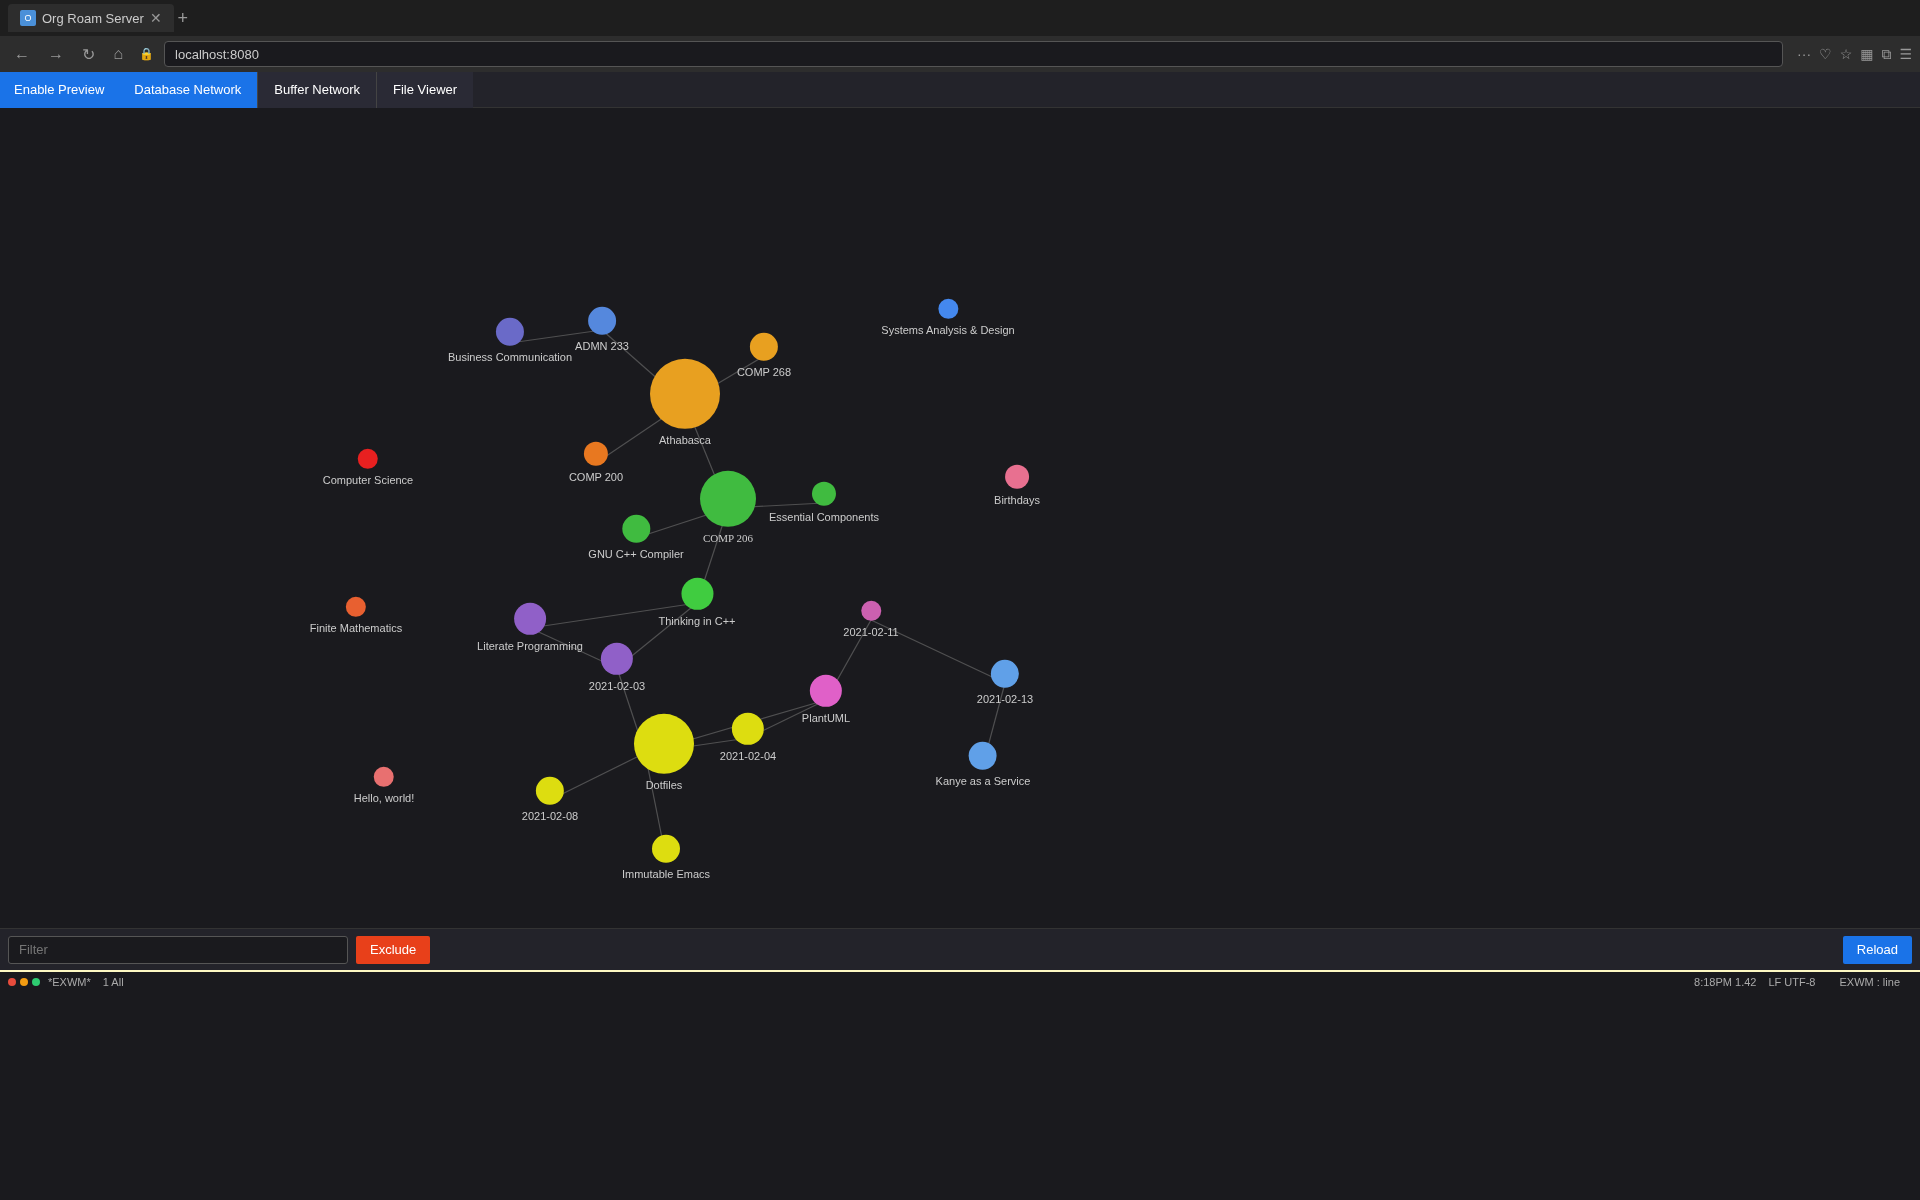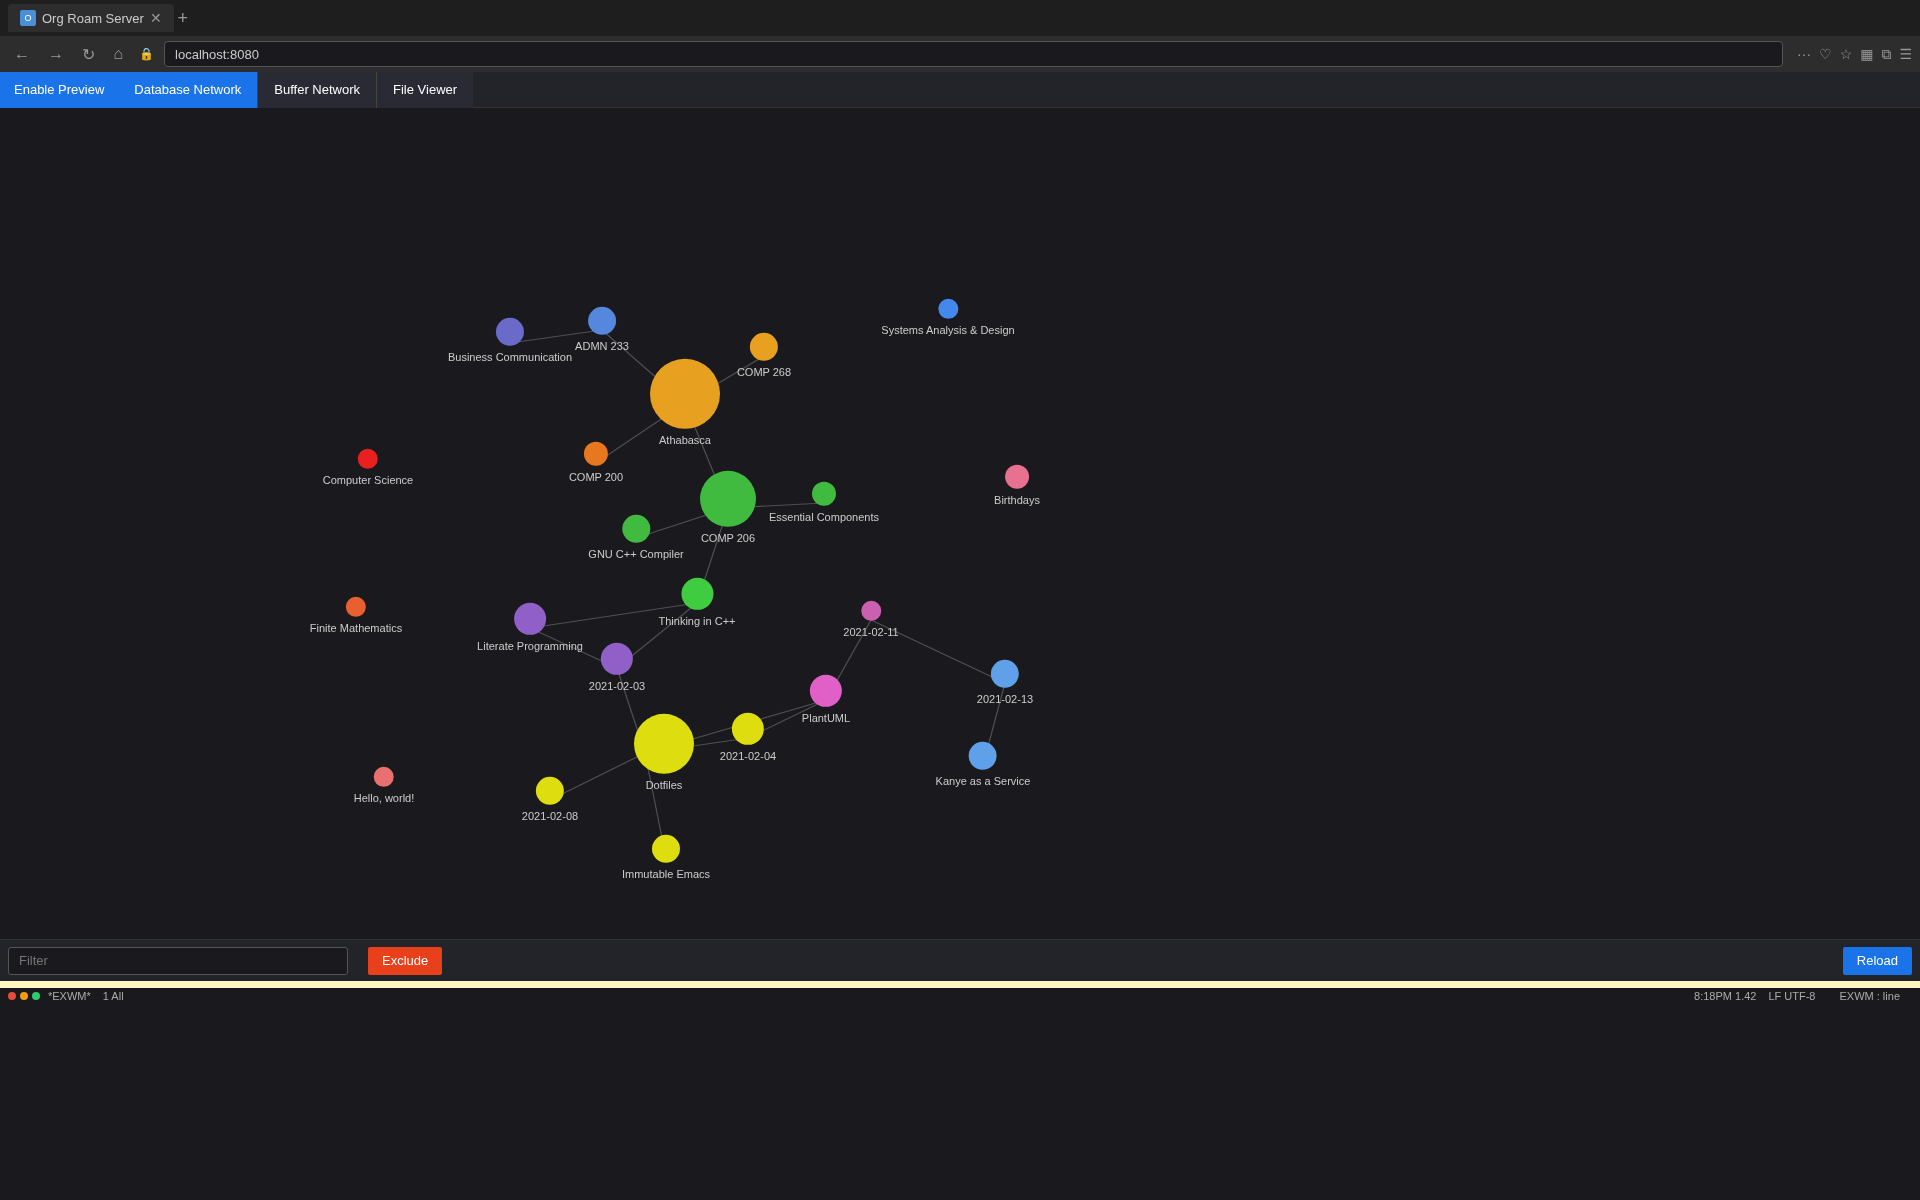--- a/index.html
+++ b/index.html
@@ -24,27 +24,27 @@
     .app-bar-center { flex: 1; text-align: center; color: #ccc; font-size: 13px; }
     .nav-tabs { display: flex; justify-content: center; }
     .nav-tab { background: #1a73e8; color: white; border: none; padding: 0 16px; height: 36px; font-size: 13px; cursor: pointer; }
     .nav-tab:not(:first-child) { background: #2a2a35; border-left: 1px solid #444; }
     .nav-tab.active { background: #1a73e8; }
 
     
     .graph-area { position: relative; width: 1920px; height: 820px; background: #1a1a1e; overflow: hidden; }
 
     
-    .bottom-bar { display: flex; align-items: center; height: 42px; background: #23232a; border-top: 1px solid #333; padding: 0 8px; gap: 20px; margin-top: 11px; }
+    .bottom-bar { display: flex; align-items: center; height: 42px; background: #23232a; border-top: 1px solid #333; padding: 0 8px; gap: 8px; }
     .filter-input { flex: 1; max-width: 340px; background: #1a1a1e; border: 1px solid #555; border-radius: 3px; color: #ccc; padding: 4px 10px; font-size: 13px; height: 28px; }
     .btn-exclude { background: #e8401a; color: white; border: none; padding: 0 14px; height: 28px; font-size: 13px; cursor: pointer; border-radius: 2px; }
     .btn-reload { background: #1a73e8; color: white; border: none; padding: 0 14px; height: 28px; font-size: 13px; cursor: pointer; border-radius: 2px; margin-left: auto; }
 
     
-    .status-bar { display: flex; align-items: center; height: 22px; background: #1a1a1e; border-top: 7px solid #fef9c3; padding: 0 8px; font-size: 11px; color: #aaa; }
+    .status-bar { display: flex; align-items: center; height: 22px; background: #1a1a1e; border-top: 2px solid #fef9c3; padding: 0 8px; font-size: 11px; color: #aaa; }
     .status-dots { display: flex; gap: 4px; align-items: center; margin-right: 8px; }
     .dot { width: 8px; height: 8px; border-radius: 50%; }
     .dot-red { background: #e74c3c; }
     .dot-yellow { background: #f39c12; }
     .dot-green { background: #2ecc71; }
     .status-time { margin-left: auto; }
     .status-text { margin: 0 12px; text-align: center; }
 
     
     .node { position: absolute; transform: translate(-50%, -50%); text-align: center; cursor: pointer; }
@@ -140,21 +140,21 @@
         <div class="node-label">Athabasca</div>
       </div>
       <div class="node" style="left: 596px; top: 355px;">
         <div class="node-circle" style="width: 24px; height: 24px; background: rgb(232, 120, 32);"></div>
         <div class="node-label">COMP 200</div>
       </div>
       <div class="node" style="left: 368px; top: 360px;">
         <div class="node-circle" style="width: 20px; height: 20px; background: rgb(232, 32, 32);"></div>
         <div class="node-label">Computer Science</div>
       </div>
-      <div class="node" style="left: 728px; top: 400px;">
+      <div class="node" style="left: 728px; top: 400px; font-family: Liberation Serif, serif;">
         <div class="node-circle" style="width: 56px; height: 56px; background: rgb(64, 187, 64);"></div>
         <div class="node-label">COMP 206</div>
       </div>
       <div class="node" style="left: 824px; top: 395px;">
         <div class="node-circle" style="width: 24px; height: 24px; background: rgb(64, 187, 64);"></div>
         <div class="node-label">Essential Components</div>
       </div>
       <div class="node" style="left: 1017px; top: 378px;">
         <div class="node-circle" style="width: 24px; height: 24px; background: rgb(232, 112, 144);"></div>
         <div class="node-label">Birthdays</div>

